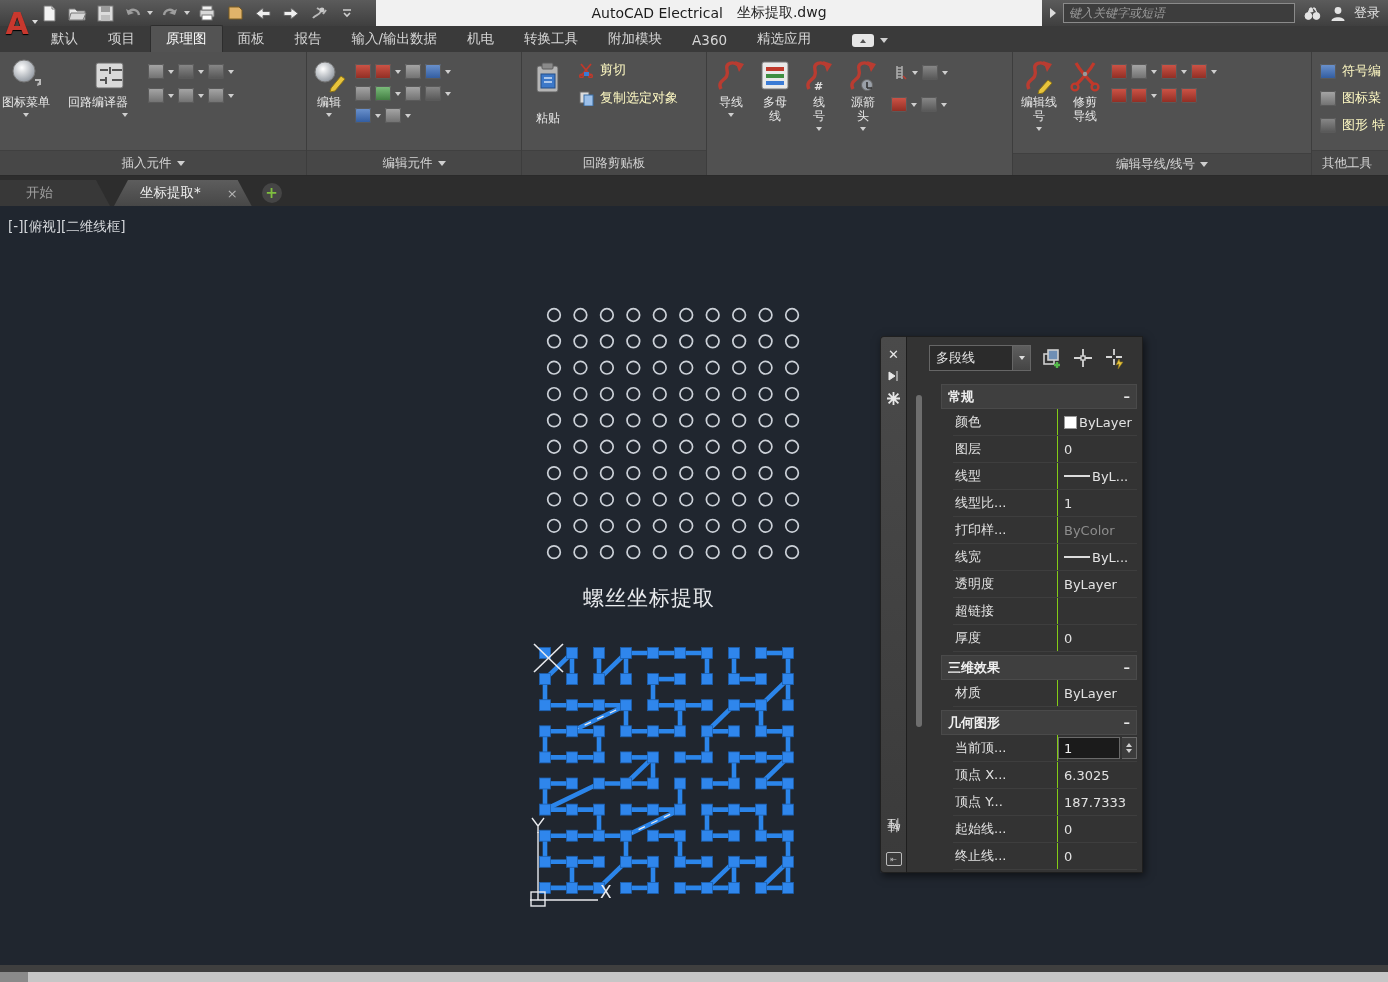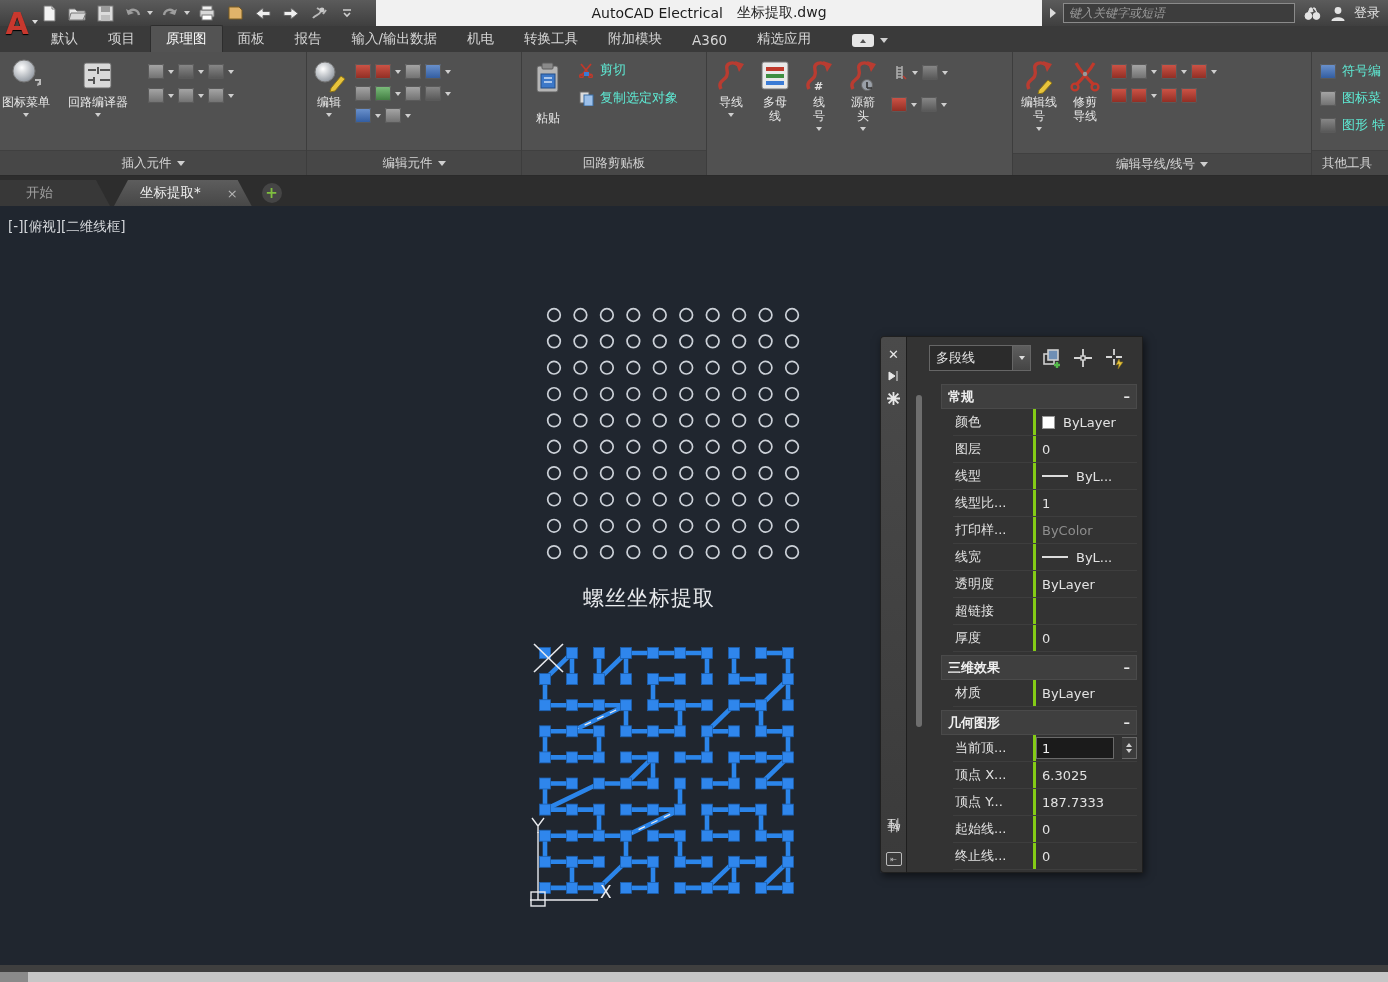--- a/index.html
+++ b/index.html
@@ -46,21 +46,21 @@
   .bigbtn .bb-narrow{width:28px;}
   .bb-caret{width:0;height:0;border-left:3.5px solid transparent;border-right:3.5px solid transparent;border-top:4.5px solid #cfcfcf;margin-top:1px;}
   .smallgrid{display:flex;flex-direction:column;gap:9px;margin:6px 6px 0 6px;}
   .srow{display:flex;align-items:center;gap:4px;}
   .si{width:16px;height:15px;border-radius:2px;background:linear-gradient(#a8a8a8,#6f6f6f);box-shadow:inset 0 0 0 1px #5a5a5a;}
   .si.red{background:linear-gradient(#d05548,#8e2c22);}
   .si.blue{background:linear-gradient(#6d94cf,#2f5a9e);}
   .si.green{background:linear-gradient(#7ec07e,#3e7a3e);}
   .si.dark{background:linear-gradient(#8a8a8a,#555);}
   .scaret{width:0;height:0;border-left:3px solid transparent;border-right:3px solid transparent;border-top:4px solid #cfcfcf;}
-  .listbtn{display:flex;align-items:center;gap:6px;color:#5eead4;font-size:13px;margin:3px 0;white-space:nowrap;}
+  .listbtn{display:flex;align-items:center;gap:6px;color:#fef9c3;font-size:13px;margin:3px 0;white-space:nowrap;}
   .listcol{display:flex;flex-direction:column;justify-content:center;gap:4px;margin-left:8px;}
   .clipbig{margin-top:2px;}
 
   
   .doctabs{position:absolute;left:0;top:176px;width:1388px;height:30px;background:#2d2d2d;display:flex;align-items:flex-end;}
   .dtab{height:26px;display:flex;align-items:center;padding:0 26px 0 26px;font-size:13.5px;color:#9f9f9f;
         background:#383838;clip-path:polygon(0 0,calc(100% - 14px) 0,100% 100%,0 100%);min-width:110px;box-sizing:border-box;}
   .dtab.active{background:linear-gradient(#5d5d5d,#474747);color:#f0f0f0;clip-path:polygon(14px 0,calc(100% - 14px) 0,100% 100%,0 100%);padding-right:14px;text-align:center;}
   .dtab .close{margin-left:26px;color:#b5b5b5;font-size:13px;}
   .newtab{width:20px;height:20px;border-radius:50%;background:#454545;margin:0 0 3px 10px;display:flex;align-items:center;justify-content:center;
@@ -91,21 +91,21 @@
   .pal-select .sel-txt{flex:1;padding-left:6px;}
   .pal-select .sel-arrow{width:17px;height:100%;background:linear-gradient(#5e5e5e,#454545);border-left:1px solid #666;display:flex;align-items:center;justify-content:center;}
   .pal-select .sel-arrow::after{content:"";width:0;height:0;border-left:3.5px solid transparent;border-right:3.5px solid transparent;border-top:4.5px solid #ddd;}
   .pal-tool{width:24px;height:22px;display:flex;align-items:center;justify-content:center;}
   .pal-scrollbar{position:absolute;left:9px;top:58px;width:6px;height:332px;background:#6e6e6e;border-radius:3px;}
   .pal-list{position:absolute;left:34px;top:44px;right:5px;}
   .pal-header{height:25px;background:#3f3f3f;border:1px solid #4a4a4a;display:flex;align-items:center;color:#efefef;font-size:13px;font-weight:bold;padding:0 6px;box-sizing:border-box;margin-top:3px;}
   .pal-header .minus{margin-left:auto;color:#e8e8e8;font-weight:bold;}
   .pal-row{height:26px;display:flex;align-items:stretch;border-bottom:1px solid #3e3e3e;font-size:13px;color:#e2e2e2;margin-left:12px;}
   .pal-row .plabel{width:80px;display:flex;align-items:center;padding-left:2px;box-sizing:border-box;white-space:nowrap;overflow:hidden;}
-  .pal-row .pval{flex:1;display:flex;align-items:center;border-left:3px solid #84cc16;padding-left:6px;gap:8px;white-space:nowrap;overflow:hidden;}
+  .pal-row .pval{flex:1;display:flex;align-items:center;border-left:1px solid #84cc16;padding-left:6px;gap:2px;white-space:nowrap;overflow:hidden;margin-left:24px;}
   .pal-row .pval.dim{color:#8d8d8d;}
   .swatch{width:11px;height:11px;background:#fff;border:1px solid #999;}
   .lineglyph{width:26px;height:2px;background:#dcdcdc;}
   .pval-input{flex:1;align-self:center;height:20px;background:#1b1b1b;border:1px solid #6a6a6a;display:flex;align-items:center;padding-left:5px;color:#f0f0f0;margin-right:0;}
   .spin{width:14px;height:20px;align-self:center;background:#3c3c3c;border:1px solid #6a6a6a;border-left:none;display:flex;flex-direction:column;align-items:center;justify-content:center;gap:2px;}
   .spin .up{width:0;height:0;border-left:3px solid transparent;border-right:3px solid transparent;border-bottom:4px solid #cfcfcf;}
   .spin .dn{width:0;height:0;border-left:3px solid transparent;border-right:3px solid transparent;border-top:4px solid #cfcfcf;}
 </style>
 </head>
 <body>
@@ -314,21 +314,21 @@
 
     <div class="rpanel" style="width:307px;">
       <div class="rpanel-content">
         <div class="bigbtn" style="margin-left:2px;">
           <svg class="bi" viewBox="0 0 36 36">
               <use href="#d-sphere"></use>
             </svg>
           <span class="bb-label">图标菜单</span>
           <div class="bb-caret"></div>
         </div>
-        <div class="bigbtn" style="margin-left:14px;">
+        <div class="bigbtn" style="margin-left:14px;align-items:flex-end;">
           <svg class="bi" viewBox="0 0 36 36">
               <use href="#d-circuit"></use>
             </svg>
           <span class="bb-label">回路编译器</span>
           <div class="bb-caret"></div>
         </div>
         <div class="smallgrid" style="margin-left:16px;">
           <div class="srow">
             <div class="si"></div>
               <div class="scaret"></div>

